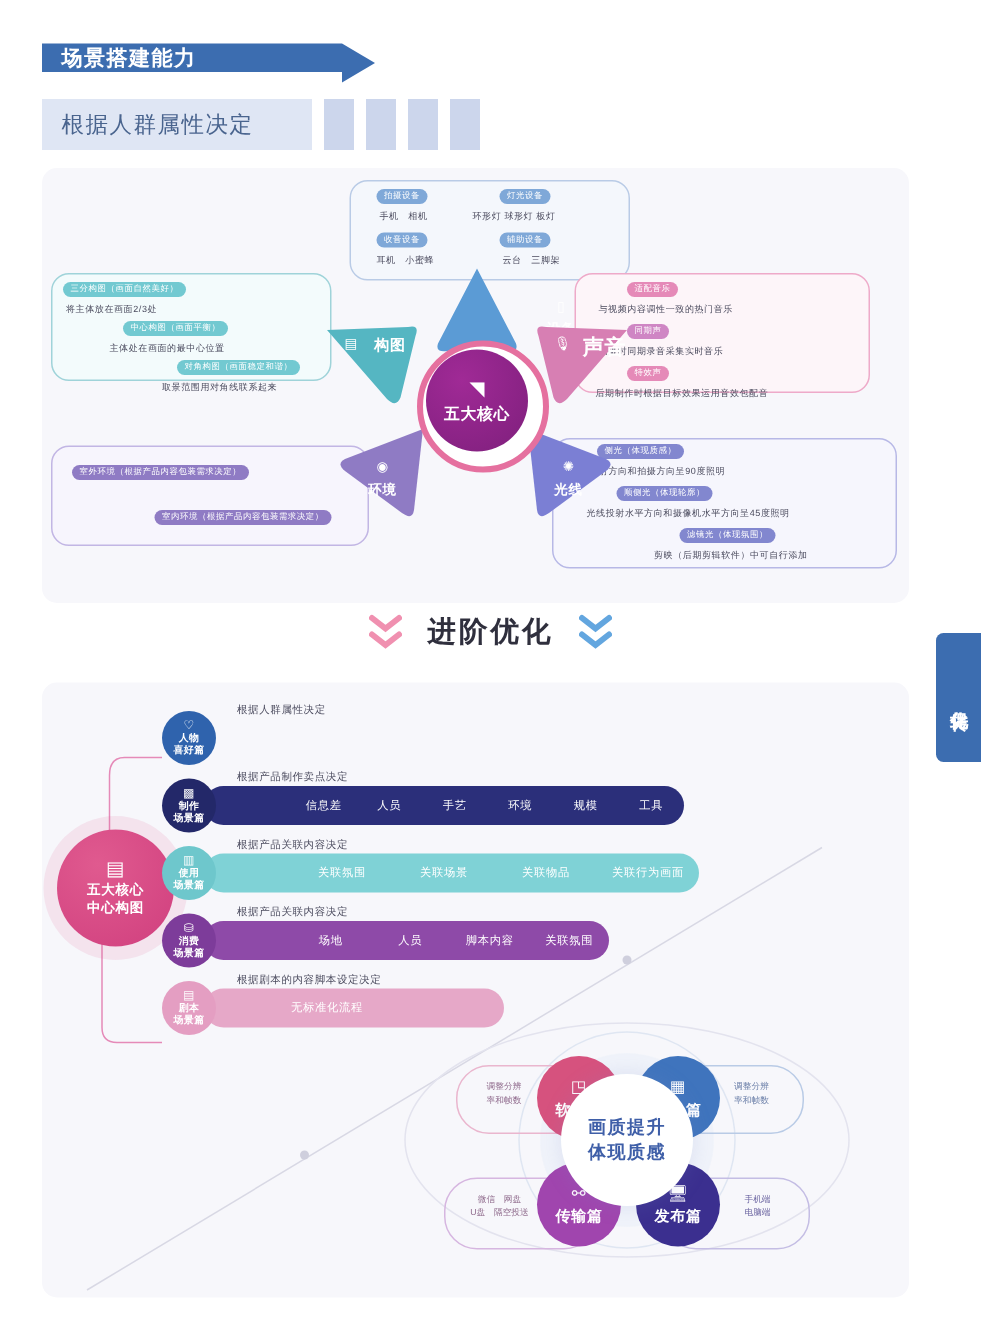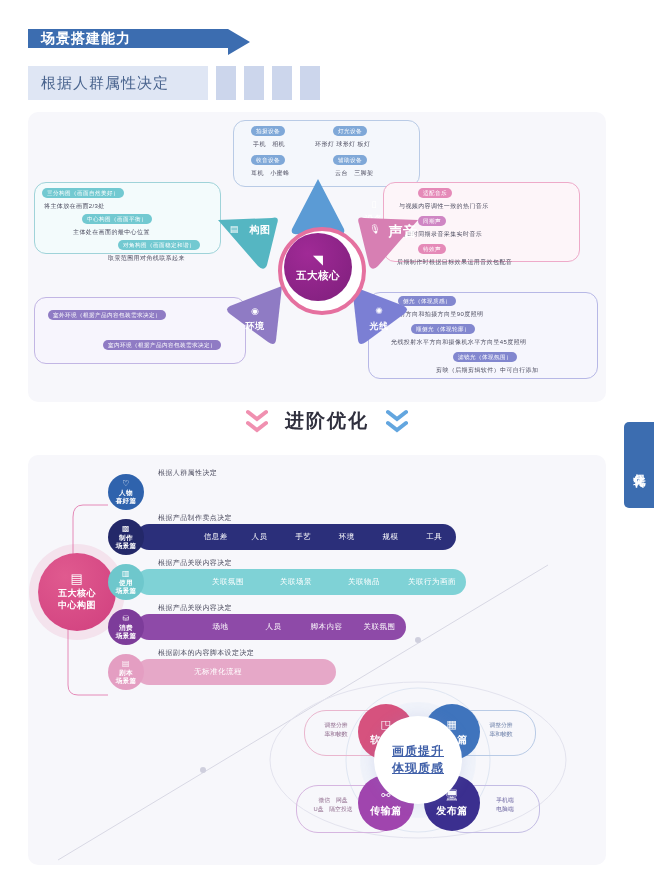--- a/index.html
+++ b/index.html
@@ -292,19 +292,19 @@
   </div>
   <div class="dim" style="left:330px;top:320px;width:56px;height:56px;background:#a045ae;">
     <span class="di">⚯</span>
     <span>传输篇</span>
   </div>
   <div class="dim" style="left:396px;top:320px;width:56px;height:56px;background:#3b2f8f;">
     <span class="di">🖥</span>
     <span>发布篇</span>
   </div>
 
-  <div id="dimcenter" style="left:346px;top:261px;width:88px;height:88px;text-decoration:underline;">
+  <div id="dimcenter" style="left:346px;top:261px;width:88px;height:88px;">
     <div>
       <span>画质提升</span><br>
       <span>体现质感</span>
     </div>
   </div>
 </div>
 
 </body></html>

